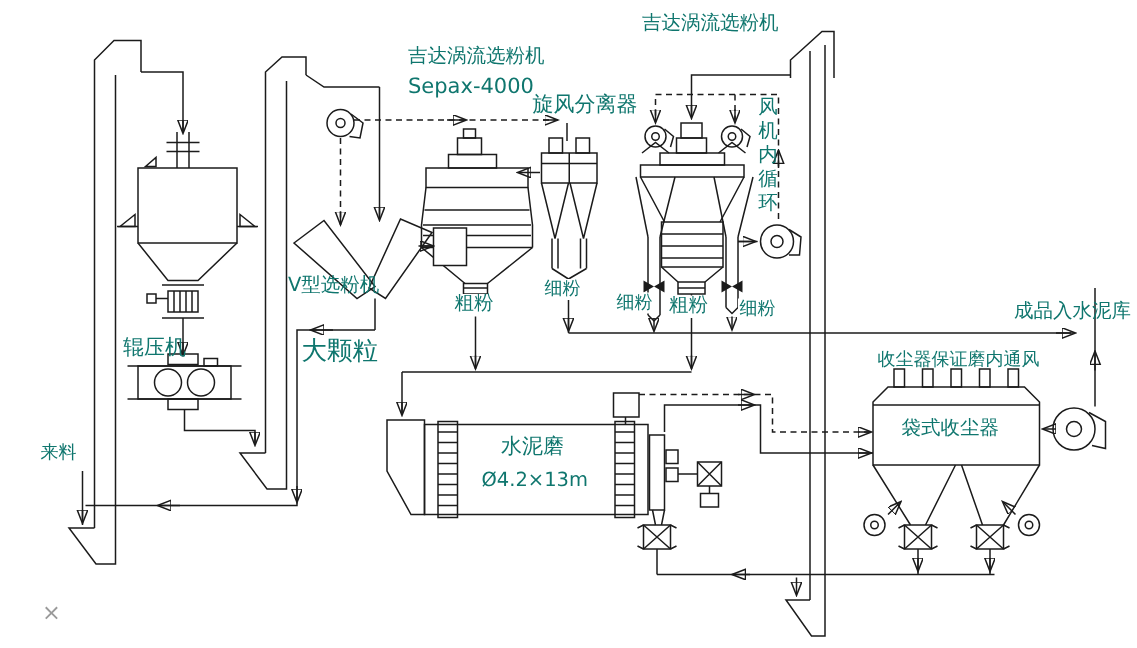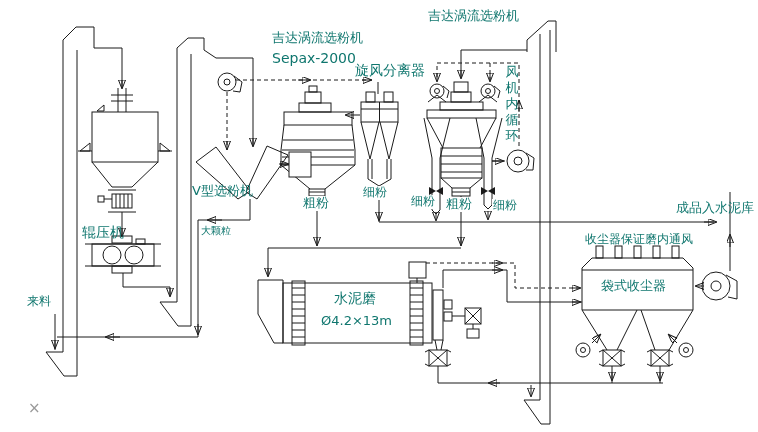--- a/index.html
+++ b/index.html
@@ -252,31 +252,31 @@
     <path marker-end="url(#ar)" d="M612,372 V380"></path>
     <path marker-end="url(#ar)" d="M660,372 V380"></path>
     <path marker-end="url(#ar)" d="M592,343 L600,335"></path>
     <path marker-end="url(#ar)" d="M677,343 L669,335"></path>
     <path marker-end="url(#ar)" d="M704,286 H696"></path>
     <path marker-end="url(#ar)" d="M730,247 V235"></path>
   </g>
 </svg>
 
 <div class="lbl" style="left:272px;top:31px;font-size:13px">吉达涡流选粉机</div>
-<div class="lbl" style="left:272px;top:50px;font-size:14px">Sepax-2000</div>
+<div class="lbl" style="left:272px;top:50px;font-size:14px">Sepax-4000</div>
 <div class="lbl" style="left:355px;top:62px;font-size:14px">旋风分离器</div>
 <div class="lbl" style="left:428px;top:9px;font-size:13px">吉达涡流选粉机</div>
 <div class="lbl vert" style="left:504px;top:64px;font-size:13px">风
 机
 内
 循
 环</div>
 <div class="lbl" style="left:192px;top:184px;font-size:13px">V型选粉机</div>
 <div class="lbl" style="left:82px;top:224px;font-size:14px">辊压机</div>
-<div class="lbl" style="left:201px;top:225px;font-size:10px">大颗粒</div>
+<div class="lbl" style="left:201px;top:225px;font-size:17px">大颗粒</div>
 <div class="lbl" style="left:27px;top:295px;font-size:12px">来料</div>
 <div class="lbl bgw" style="left:302px;top:196px;font-size:13px">粗粉</div>
 <div class="lbl bgw" style="left:362px;top:186px;font-size:12px">细粉</div>
 <div class="lbl bgw" style="left:410px;top:195px;font-size:12px">细粉</div>
 <div class="lbl bgw" style="left:445px;top:197px;font-size:13px">粗粉</div>
 <div class="lbl bgw" style="left:492px;top:199px;font-size:12px">细粉</div>
 <div class="lbl" style="left:334px;top:290px;font-size:14px">水泥磨</div>
 <div class="lbl" style="left:321px;top:314px;font-size:13px">Ø4.2×13m</div>
 <div class="lbl" style="left:676px;top:201px;font-size:13px">成品入水泥库</div>
 <div class="lbl" style="left:585px;top:233px;font-size:12px">收尘器保证磨内通风</div>

